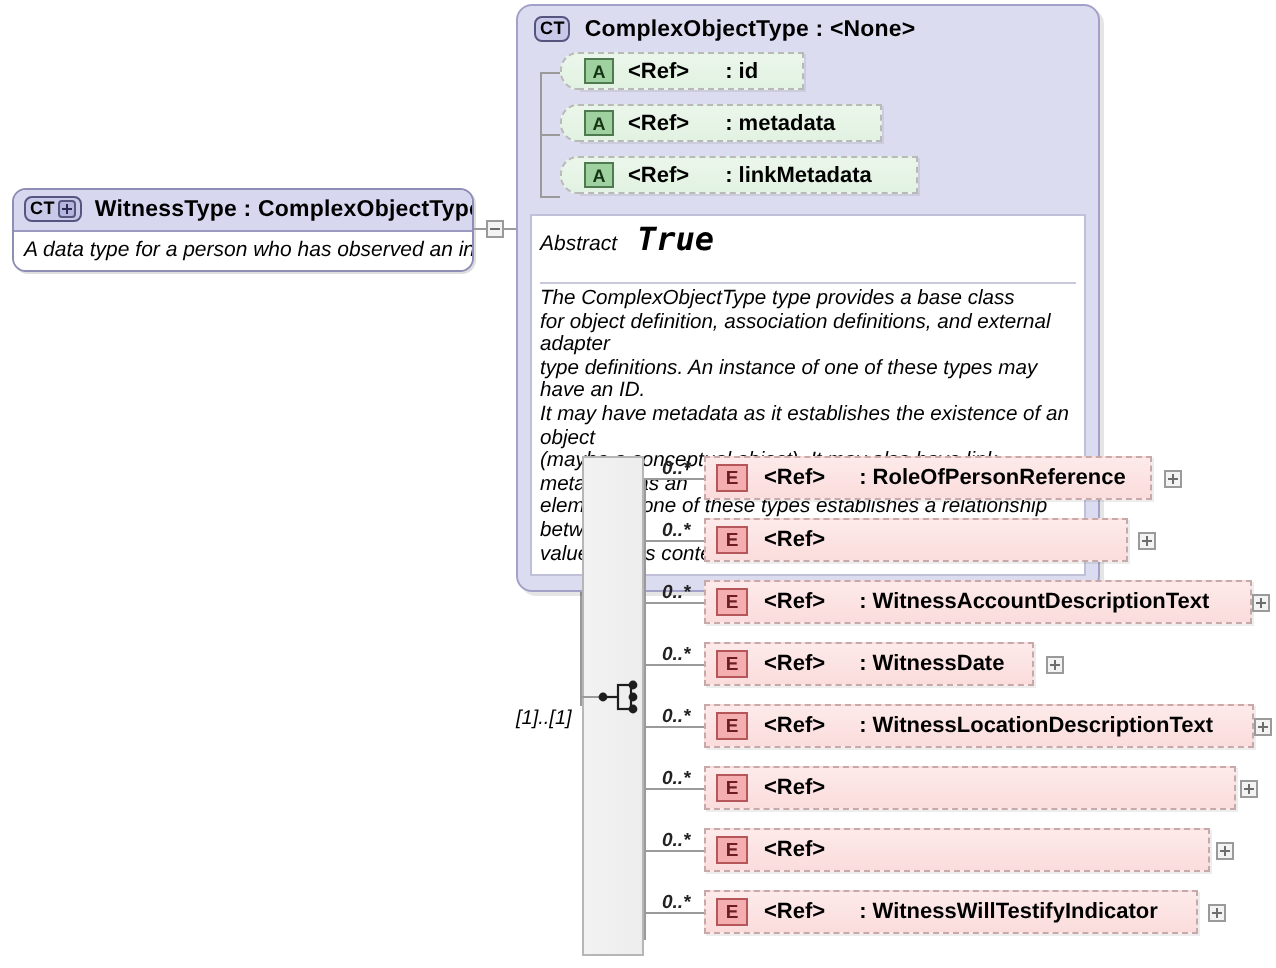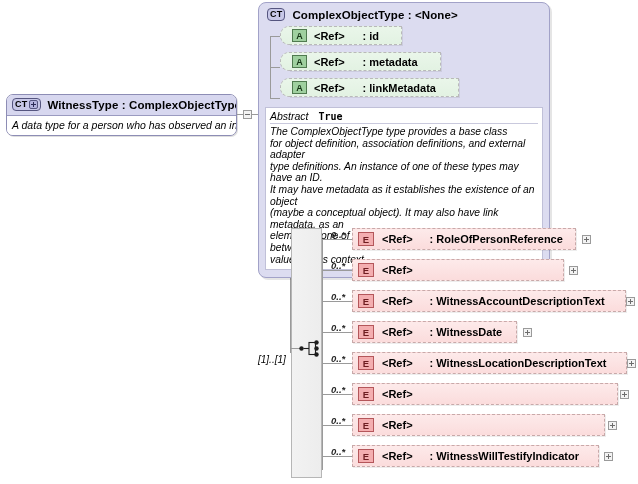--- a/index.html
+++ b/index.html
@@ -209,32 +209,33 @@
   #abstract-doc-block {
     background: #ffffff;
     border: 1px solid #c0c0d8;
     margin-top: 3px;
     padding: 2px 4px 4px 4px;
   }
   .abstract-row {
     display: flex;
     align-items: baseline;
     border-bottom: 1px solid #c9c9dd;
-    padding-bottom: 1px;
+    padding-bottom: 12px;
     margin-bottom: 2px;
   }
   .abstract-label {
     font-style: italic;
     font-size: 10.5px;
   }
   .abstract-value {
-    font-size: 10px;
+    font-size: 16px;
     font-weight: bold;
     font-family: "DejaVu Sans Mono", monospace;
     margin-left: 10px;
+    font-style: italic;
   }
   .doc-text {
     font-style: italic;
     font-size: 10.3px;
     line-height: 11.6px;
     white-space: pre-line;
   }
 
   
   #sequence-band {

